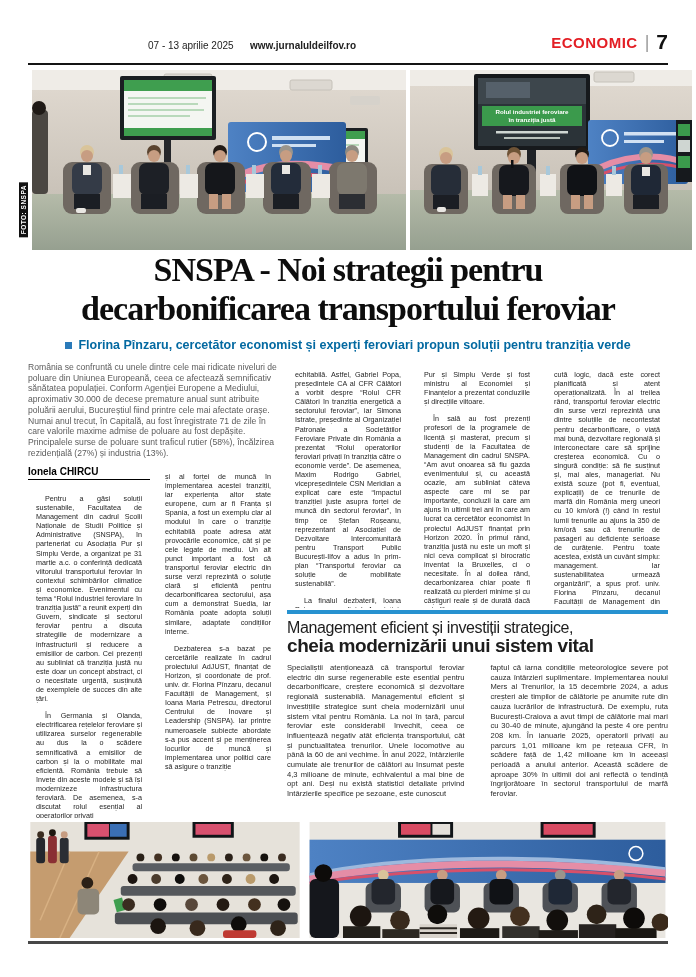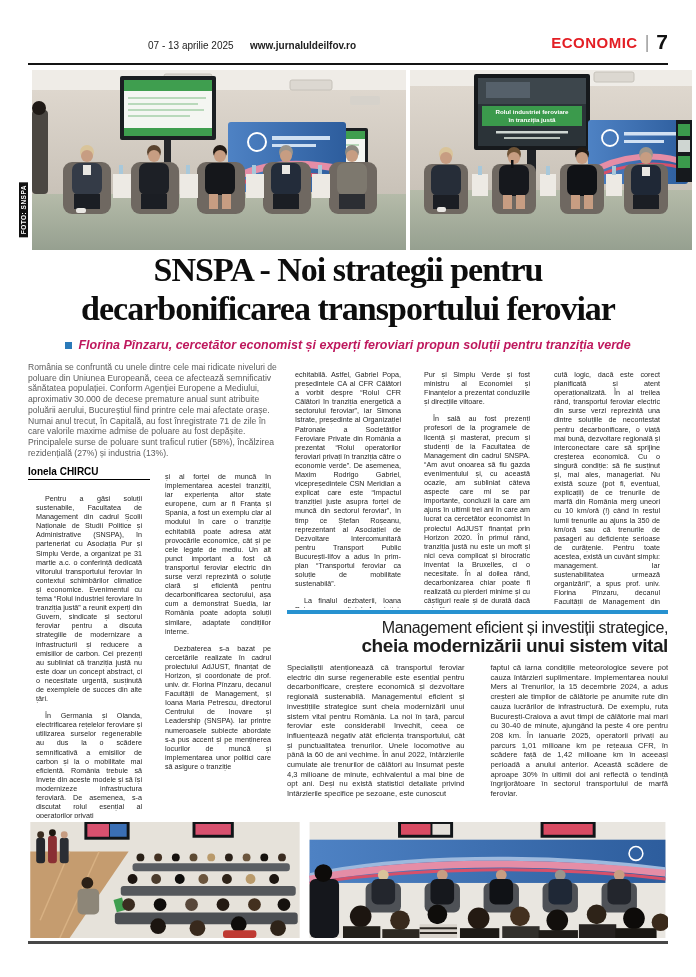--- a/index.html
+++ b/index.html
@@ -27,21 +27,21 @@
   .photo{overflow:hidden;}
   .photo svg{display:block;width:100%;height:100%;}
   .credit{left:19px;top:182px;background:#111;color:#fff;font-size:6.5px;font-weight:bold;
           writing-mode:vertical-rl;transform:rotate(180deg);padding:3px 1px;letter-spacing:.5px;}
 
   
   .headline{left:28px;top:250px;width:640px;text-align:center;
             font-family:"Liberation Serif",serif;font-weight:bold;color:#0d0d0d;
             font-size:34px;line-height:39px;letter-spacing:-1px;}
   .subtitle{left:28px;top:338px;width:640px;display:flex;justify-content:center;align-items:center;
-            gap:6px;font-size:12.5px;font-weight:bold;color:#be185d;font-style:italic;}
+            gap:6px;font-size:12.5px;font-weight:bold;color:#0369a1;}
   .bullet{width:7px;height:7px;background:#2a7ab9;flex:0 0 auto;}
 
   
   .lead{left:28px;top:362px;width:250px;font-size:8.6px;line-height:10.7px;color:#5c5c5c;}
   .byline{left:28px;top:466px;font-size:10px;font-weight:bold;color:#000;
           border-bottom:1.5px solid #000;padding-bottom:2px;width:122px;}
 
   
   .col{width:122px;font-size:7.2px;line-height:9.1px;text-align:justify;color:#252525;
        overflow:hidden;}
@@ -51,21 +51,21 @@
   .c2{left:157px;top:464px;height:354px;}
   .c3{left:287px;top:362px;height:246px;}
   .c4{left:416px;top:362px;height:246px;}
   .c5{left:546px;top:362px;height:246px;}
   .pullquote{font-weight:bold;font-size:10px;line-height:12.5px;text-align:center;color:#161616;
              margin:7px 0 5px;text-indent:0;}
 
   
   .box{left:287px;top:610px;width:381px;}
   .box-bar{height:4px;background:#2792d0;}
-  .box-title{text-align:right;color:#1d1d1d;margin-top:5px;letter-spacing:-.4px;}
+  .box-title{text-align:left;color:#1d1d1d;margin-top:5px;letter-spacing:-.4px;}
   .box-title-1{font-size:16px;font-weight:400;line-height:17px;}
   .box-title-2{font-size:19px;font-weight:700;line-height:20px;}
   .box-cols{display:flex;gap:26px;margin-top:7px;}
   .box-col{flex:1;font-size:7.6px;line-height:9.7px;text-align:justify;color:#2a2a2a;}
 
   .bottom-rule{left:28px;top:941px;width:640px;height:3px;background:#474747;}
 </style>
 </head>
 <body>
 

